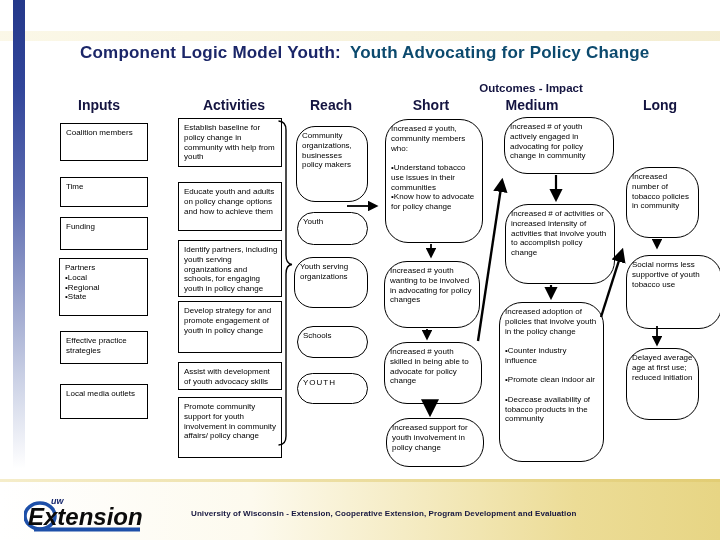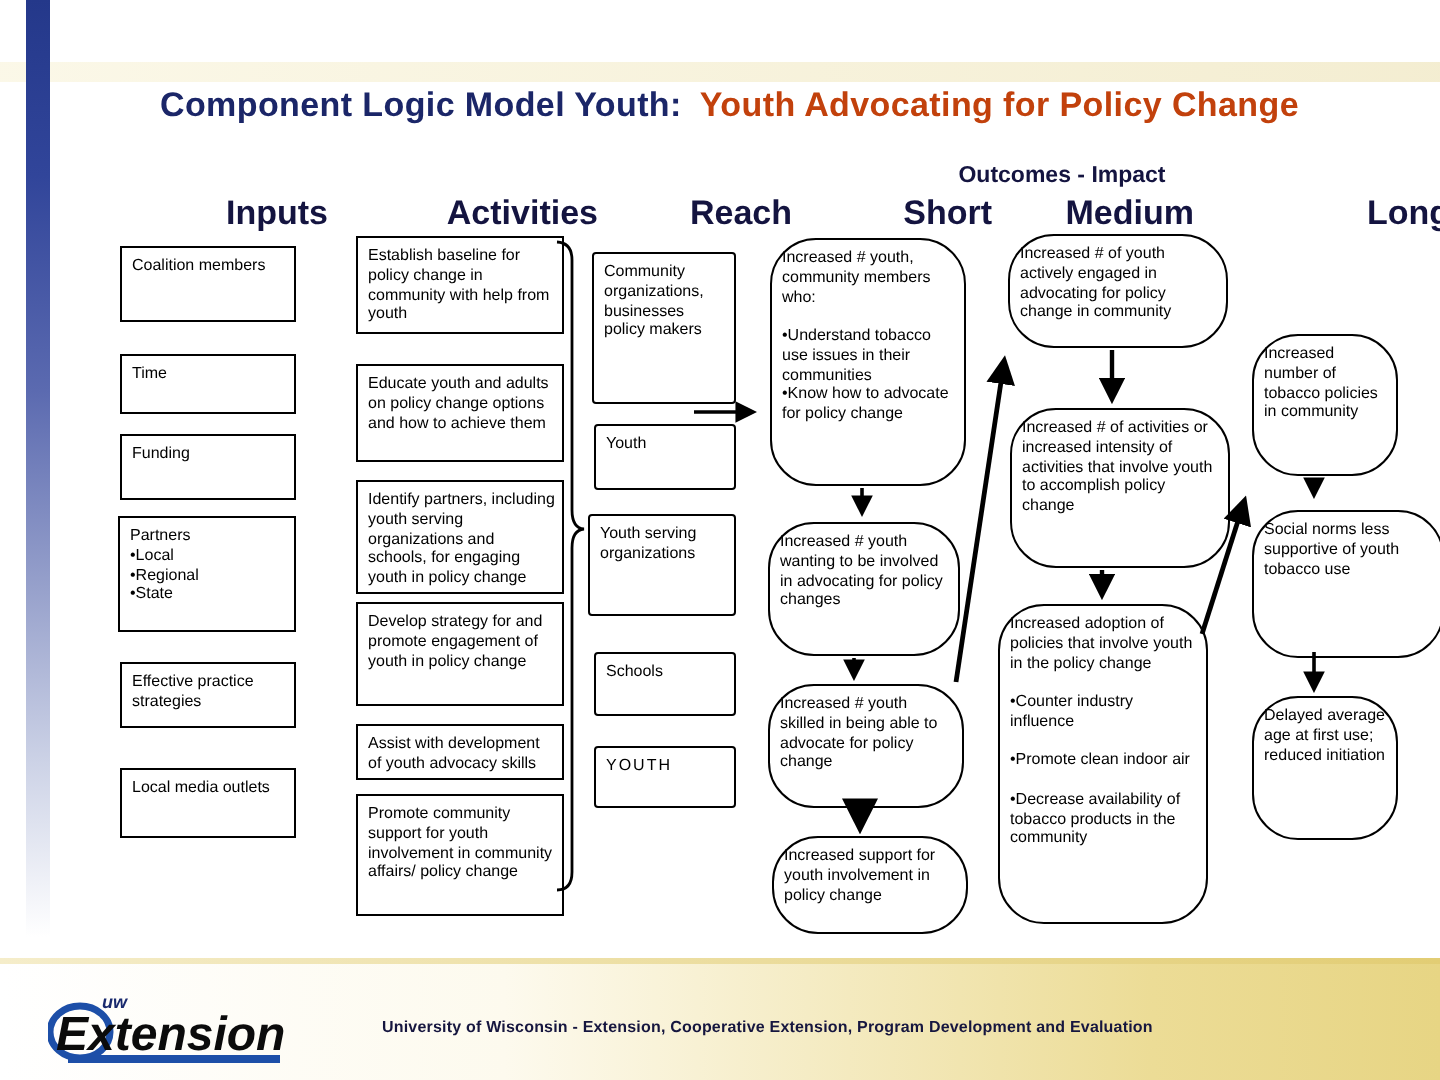--- a/index.html
+++ b/index.html
@@ -7,28 +7,28 @@
     width:720px;height:540px;position:relative;overflow:hidden;
     background:#ffffff;
     font-family:"Liberation Sans", sans-serif;
   }
   .topband{position:absolute;left:0;top:31px;width:720px;height:10px;
     background:linear-gradient(90deg,#faf6e2,#f1e9c6);opacity:.8;}
   .leftbar{position:absolute;left:13px;top:0;width:12px;height:488px;
     background:linear-gradient(180deg,#24388a 0%,#31459a 18%,#5b6ab0 40%,#96a0cb 60%,#ccd2e6 78%,#ffffff 96%);}
   .title{position:absolute;left:80px;top:43px;font-size:17px;font-weight:bold;white-space:nowrap;letter-spacing:.2px;}
   .title .main{color:#1b2668;}
-  .title .accent{color:#c2410c;margin-left:9px;}
-  .colhead{position:absolute;top:97px;width:130px;margin-left:-65px;text-align:right;
-    font-size:17px;font-weight:bold;color:#141440;}
+  .title .accent{color:#0c4a6e;margin-left:9px;}
+  .colhead{position:absolute;top:97px;width:130px;margin-left:-65px;text-align:center;
+    font-size:14px;font-weight:bold;color:#141440;}
   .outhead{position:absolute;top:82px;width:150px;margin-left:-75px;text-align:center;
     font-size:11.5px;font-weight:bold;color:#141440;}
   .box{position:absolute;box-sizing:border-box;background:#fff;border:1.5px solid #000;
     font-size:8px;line-height:1.22;padding:4px 3px 2px 5px;color:#000;white-space:pre-line;}
-  .rounded{border-radius:2px;}
+  .rounded{border-radius:19px;}
   .rounded-lg{border-radius:23px;}
   .breakany{overflow-wrap:anywhere;}
   .caps{letter-spacing:1px;}
   .overlay{position:absolute;left:0;top:0;pointer-events:none;}
   .footer-line{position:absolute;left:0;top:479px;width:720px;height:3px;
     background:linear-gradient(90deg,#f5edca,#e2cd74);}
   .footer-band{position:absolute;left:0;top:482px;width:720px;height:58px;
     background:linear-gradient(90deg,#ffffff 0%,#fdfaee 35%,#ecdc96 80%,#e7d584 100%);}
   .footer-text{position:absolute;left:166px;top:509px;width:430px;
     font-size:8px;font-weight:bold;color:#16163f;letter-spacing:.1px;padding-left:25px;}

